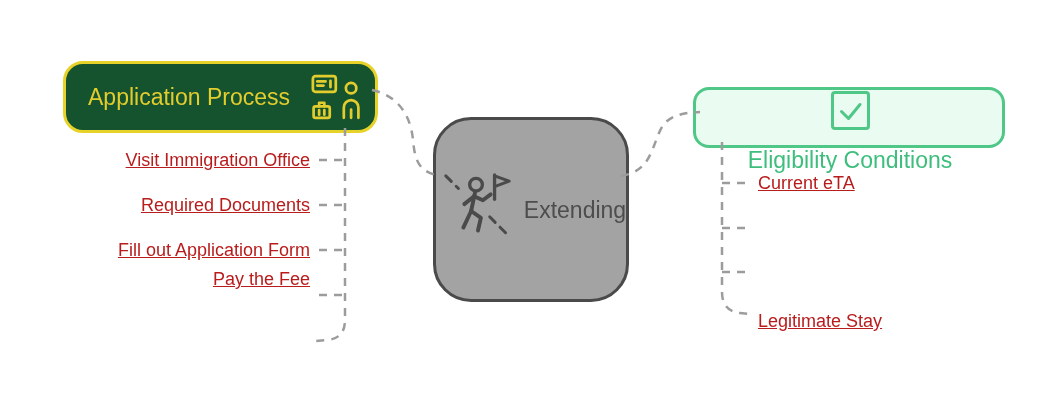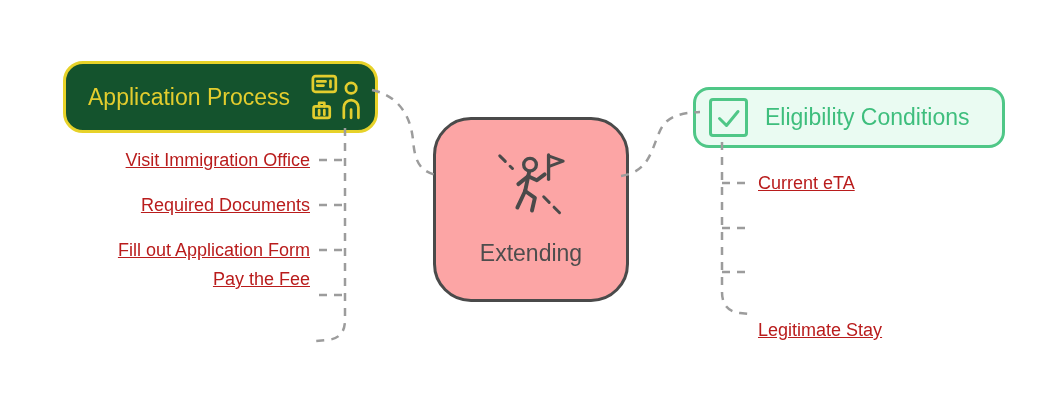--- a/index.html
+++ b/index.html
@@ -18,29 +18,29 @@
     left:63px;top:61px;width:315px;height:72px;
     background:#14532d;border:3px solid #E7D229;border-radius:20px;
     padding:0 14px 0 22px;justify-content:space-between;
   }
   #node-application .label{
     color:#E3CD2E;font-size:23px;font-weight:500;white-space:nowrap;
   }
   #node-eligibility{
     left:693px;top:87px;width:312px;height:61px;
     background:#EAFBF2;border:3px solid #4FC787;border-radius:16px;
-    padding:0 10px 0 12px;gap:16px;
+    padding:0 10px 0 12px;gap:16px;flex-direction:column;
   }
   #node-eligibility .label{
     color:#3EBE7D;font-size:23px;font-weight:500;white-space:nowrap;
   }
   #node-center{
     left:433px;top:117px;width:196px;height:185px;
-    background:#fca5a5;border:3px solid #4A4A4A;border-radius:38px;
-    flex-direction:column;justify-content:center;gap:6px;
+    background:#a3a3a3;border:3px solid #4A4A4A;border-radius:38px;
+    flex-direction:row;justify-content:center;gap:6px;
   }
   #node-center .title{
     color:#4D4D4D;font-size:23px;line-height:34px;text-align:center;white-space:nowrap;
   }
   
   .item{
     position:absolute;height:30px;line-height:30px;
     font-size:18px;color:#b91c1c;white-space:nowrap;z-index:2;text-decoration:underline;
   }
   .item.left{right:728px;text-align:right;}
@@ -109,15 +109,15 @@
       <div class="title">Extending</div>
     </div>
   </div>
 
   <div class="item left" style="top:145px">Visit Immigration Office</div>
   <div class="item left" style="top:235px">Fill out Application Form</div>
   <div class="item left" style="top:190px">Required Documents</div>
   <div class="item left" style="top:264px">Pay the Fee</div>
 
   <div class="item right" style="top:168px">Current eTA</div>
-  <div class="item right" style="top:315px">Legitimate Stay</div>
+  <div class="item right" style="top:306px">Legitimate Stay</div>
 
 </div>
 
 </body></html>

